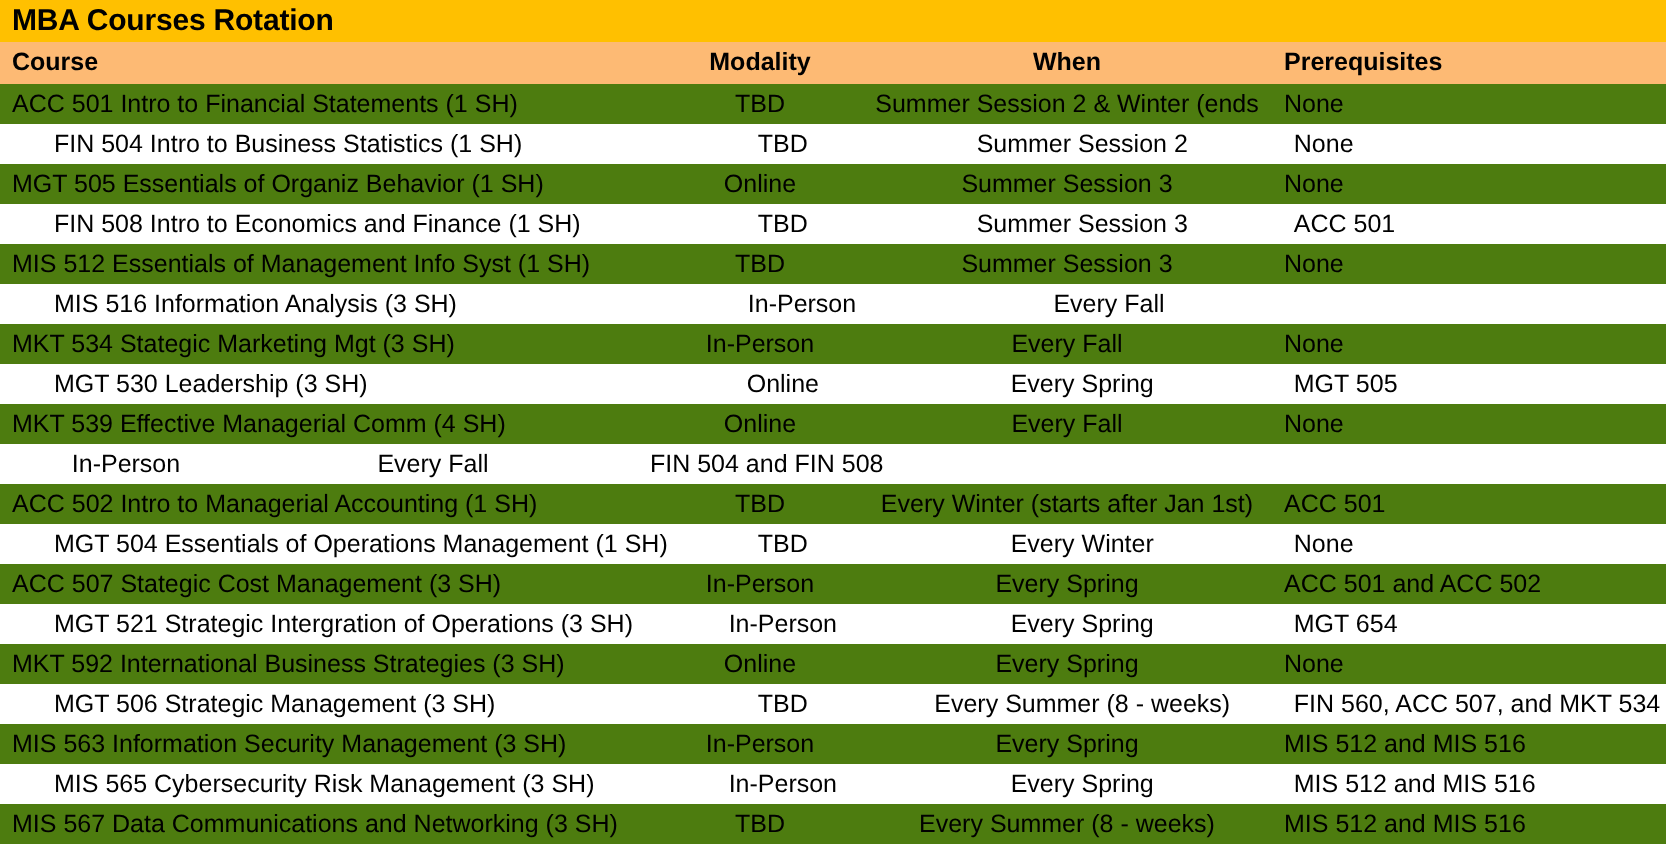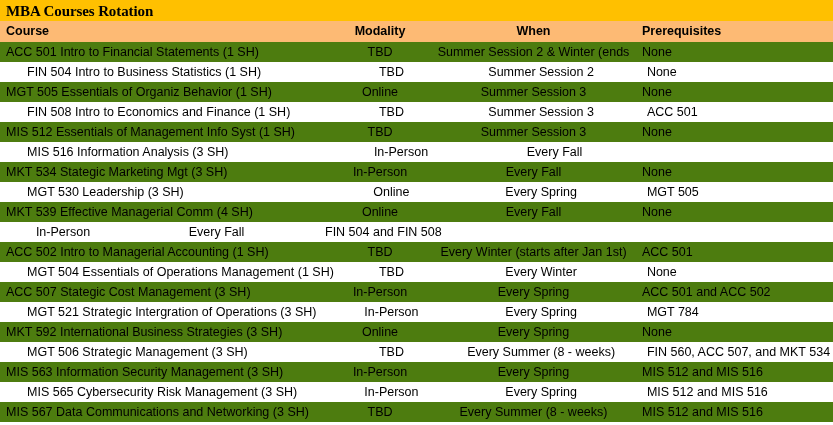--- a/index.html
+++ b/index.html
@@ -21,21 +21,20 @@
     background: #ffffff;
   }
 
   .title-bar {
     height: 21px;
     background: #FFC000;
     display: flex;
     align-items: center;
     padding-left: 6px;
     box-sizing: border-box;
-    font-family: Liberation Serif, serif;
   }
   .title-text {
     font-size: 15px;
     font-weight: bold;
     letter-spacing: -0.1px;
     line-height: 16px;
     white-space: nowrap;
   }
 
   .header-row {
@@ -174,21 +173,21 @@
       <div class="data-row stripe-a">
         <div class="cell col-course">ACC 507 Stategic Cost Management (3 SH)</div>
         <div class="cell col-modality">In-Person</div>
         <div class="cell col-when">Every Spring</div>
         <div class="cell col-prereq">ACC 501 and ACC 502</div>
       </div>
       <div class="data-row stripe-b">
         <div class="cell col-course">MGT 521 Strategic Intergration of Operations (3 SH)</div>
         <div class="cell col-modality">In-Person</div>
         <div class="cell col-when">Every Spring</div>
-        <div class="cell col-prereq">MGT 784</div>
+        <div class="cell col-prereq">MGT 654</div>
       </div>
       <div class="data-row stripe-a">
         <div class="cell col-course">MKT 592 International Business Strategies (3 SH)</div>
         <div class="cell col-modality">Online</div>
         <div class="cell col-when">Every Spring</div>
         <div class="cell col-prereq">None</div>
       </div>
       <div class="data-row stripe-b">
         <div class="cell col-course">MGT 506 Strategic Management (3 SH)</div>
         <div class="cell col-modality">TBD</div>

